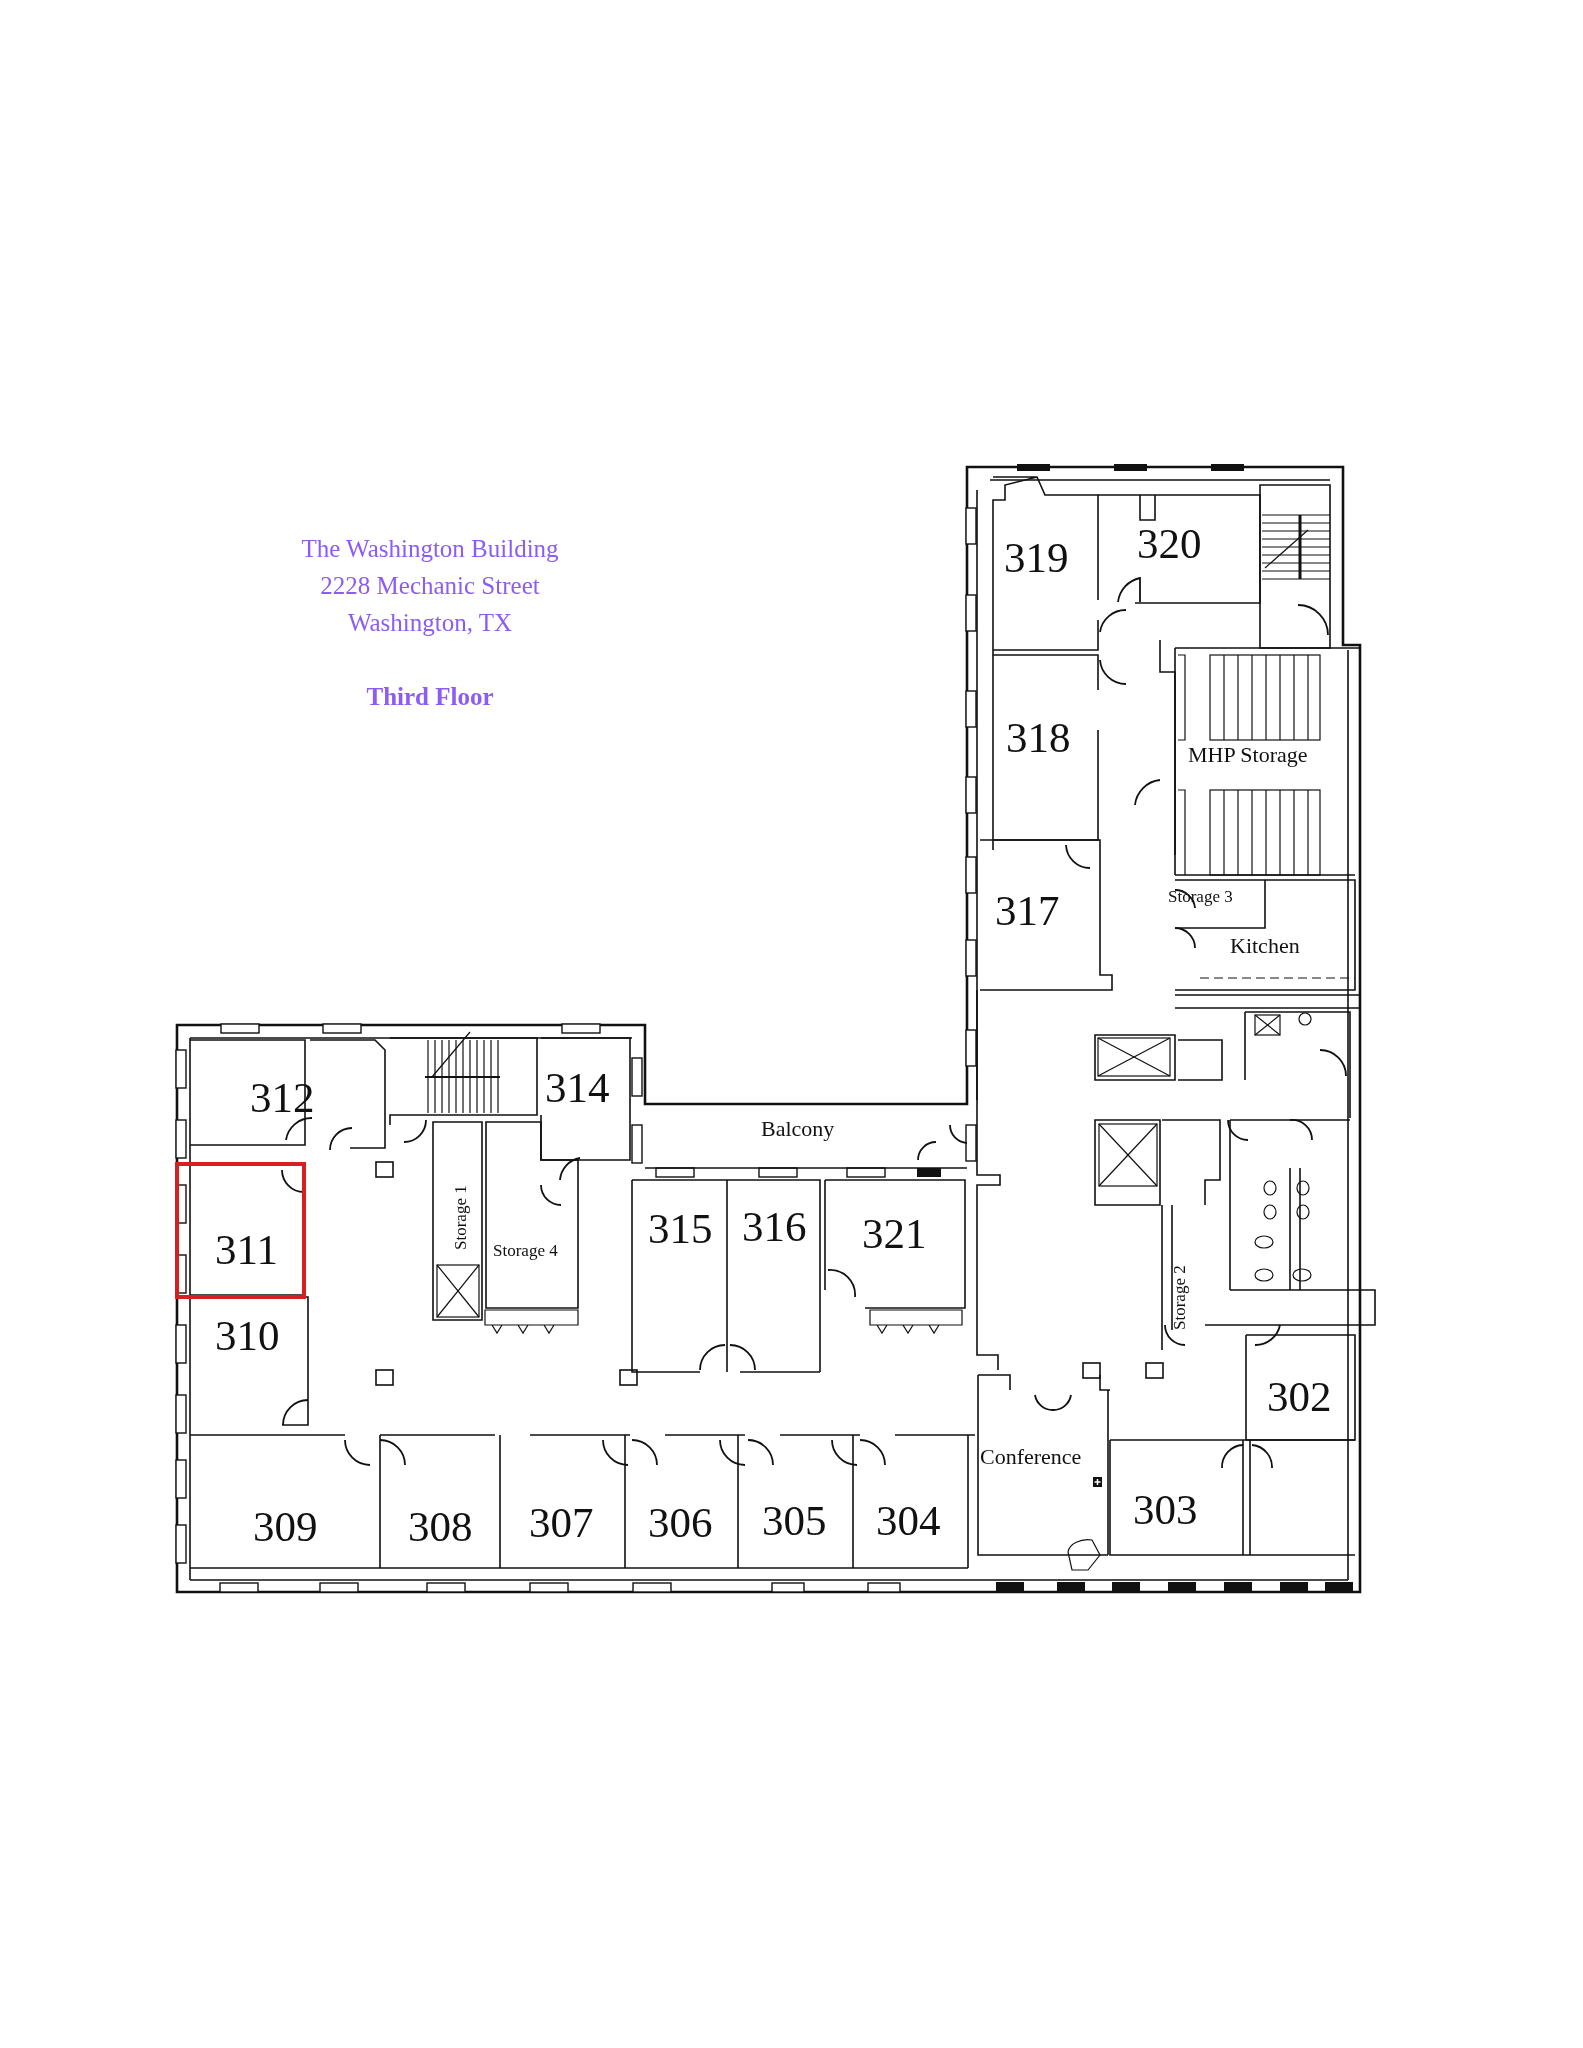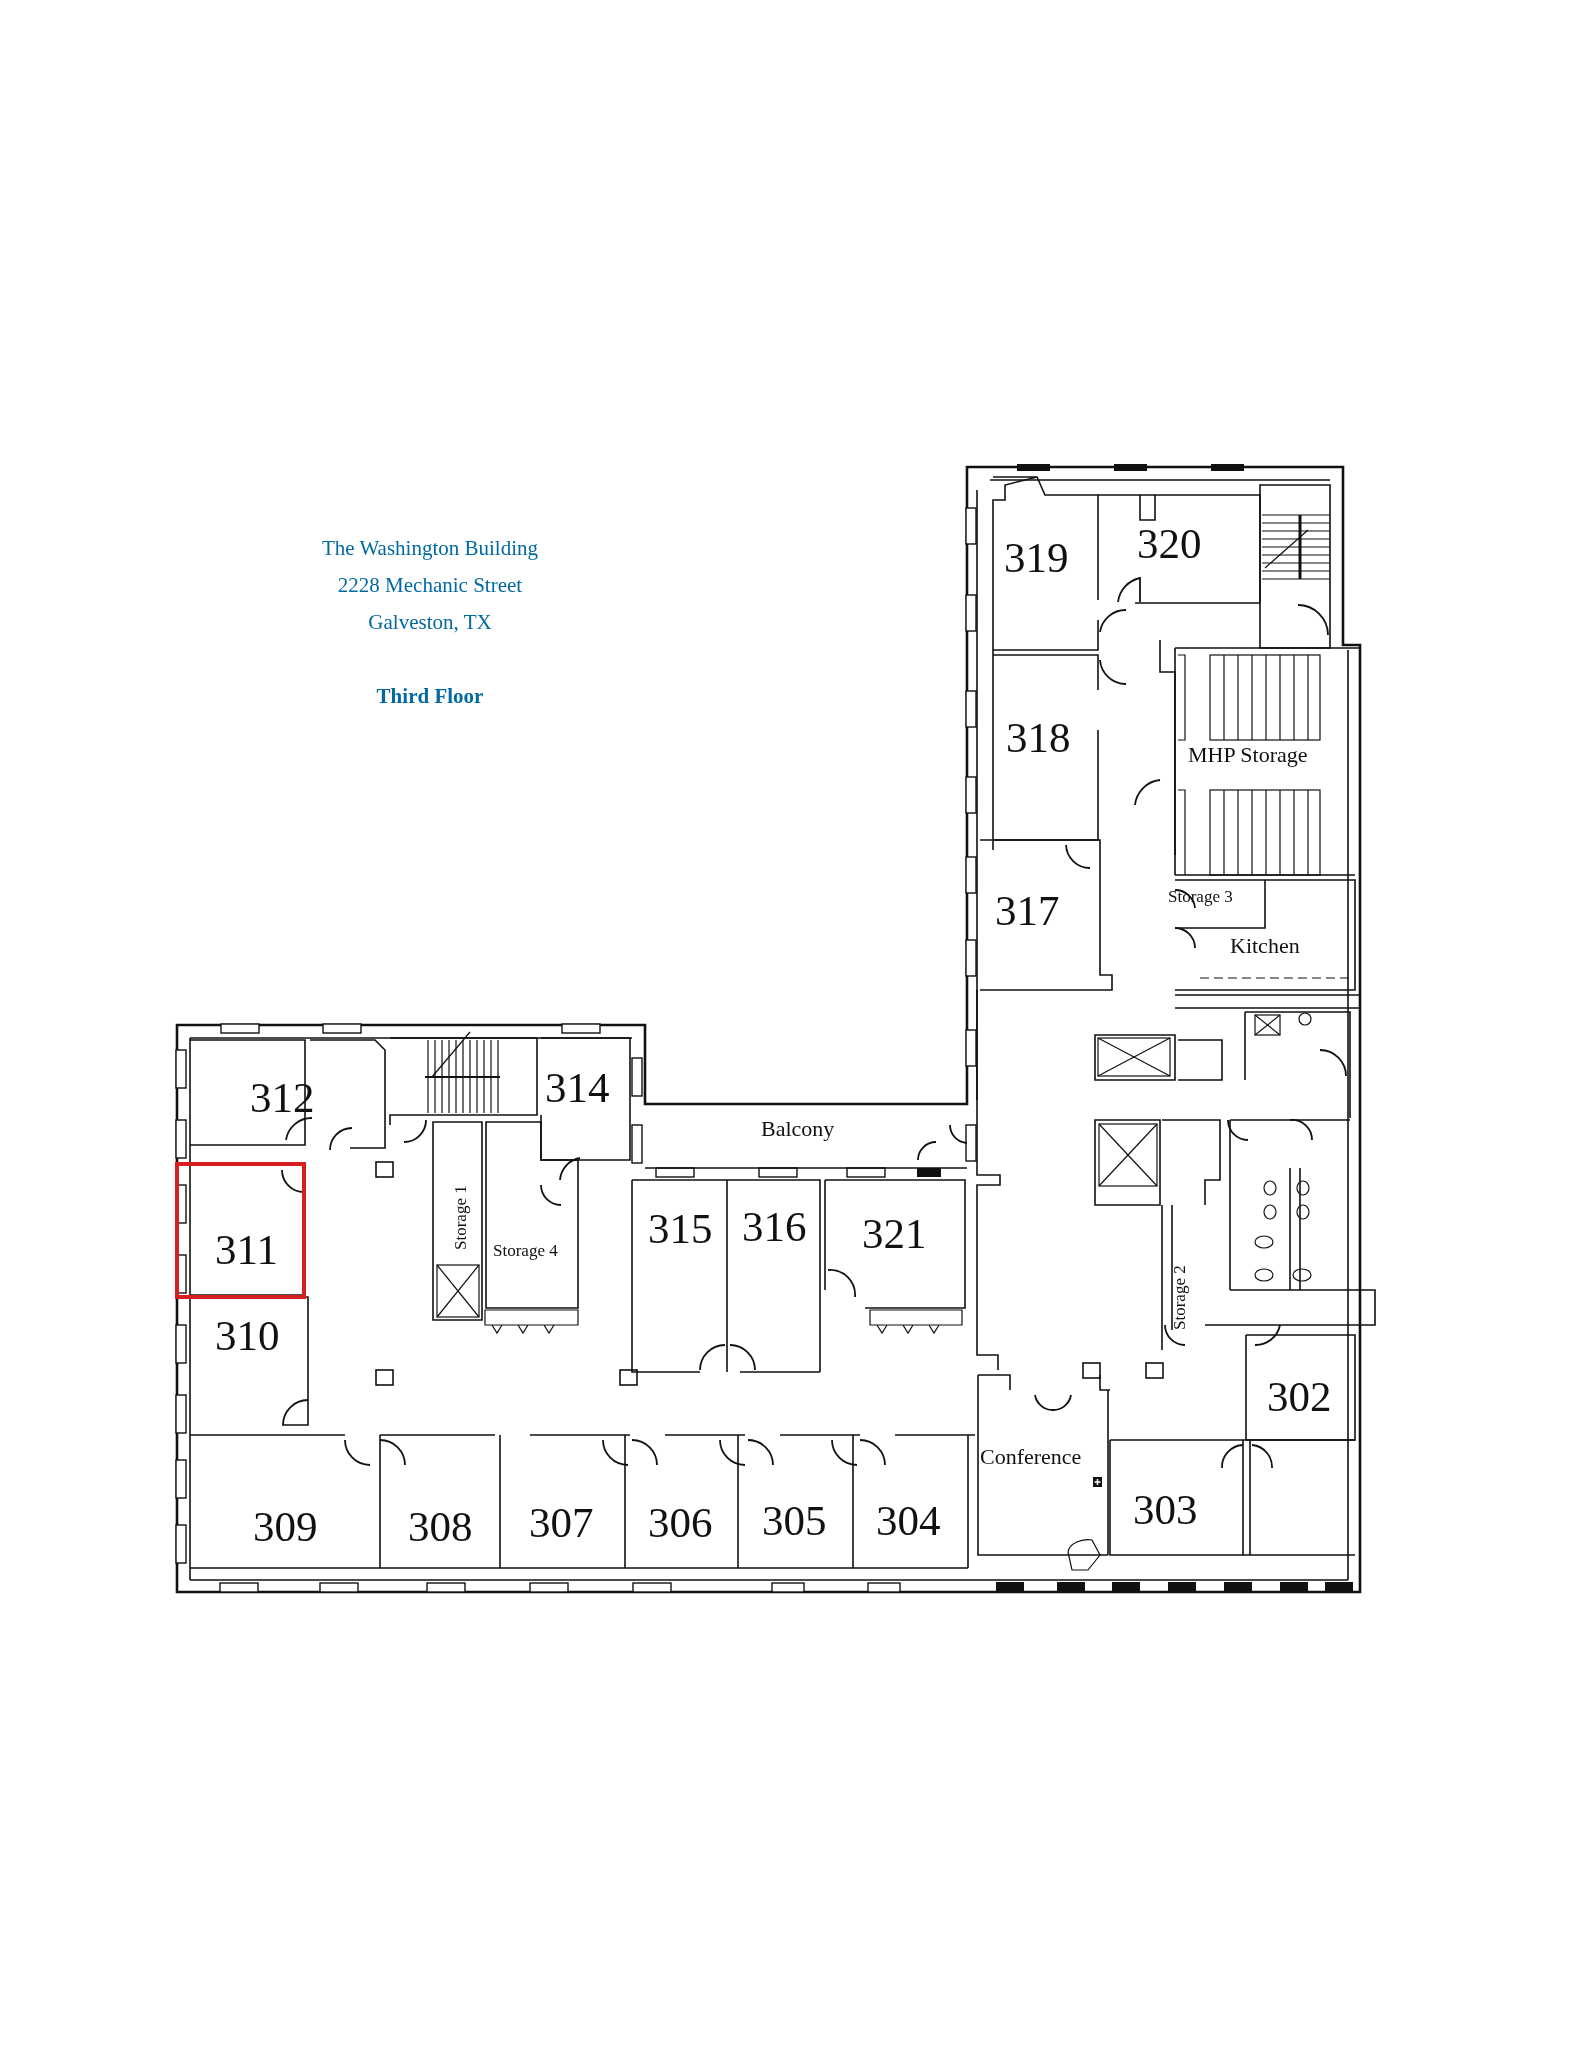--- a/index.html
+++ b/index.html
@@ -10,30 +10,30 @@
   .thin { fill:none; stroke:#111; stroke-width:1.2; }
   .win { fill:#111; }
   .winlite { fill:#fff; stroke:#111; stroke-width:1.4; }
   .door { fill:none; stroke:#111; stroke-width:1.8; }
   .room-num { font-family:"Liberation Serif", serif; font-size:43px; fill:#111; }
   .room-label { font-family:"Liberation Serif", serif; font-size:22px; fill:#111; }
   .room-label-sm { font-family:"Liberation Serif", serif; font-size:17px; fill:#111; }
   .room { cursor:pointer; }
   .hit { fill:transparent; stroke:none; }
   .highlight { fill:none; stroke:#d81e1e; stroke-width:4; }
-  .header { position:absolute; left:250px; top:530px; width:360px; text-align:center; font-family:"Liberation Serif", serif; font-size:21px; line-height:37px; color:#0369a1; }
+  .header { position:absolute; left:250px; top:530px; width:360px; text-align:center; font-family:"Liberation Serif", serif; font-size:25px; line-height:37px; color:#8b5cf6; }
   .header .floor { margin-top:37px;font-weight:bold; }
 </style>
 </head>
 <body>
 
 <div class="header">
   <div>The Washington Building</div>
   <div>2228 Mechanic Street</div>
-  <div>Galveston, TX</div>
+  <div>Washington, TX</div>
   <div class="floor">Third Floor</div>
 </div>
 
 <svg id="plan" viewBox="0 0 1583 2048" xmlns="http://www.w3.org/2000/svg">
 
   <g>
 
     <path class="wall" d="M967,467 L1343,467 L1343,645 L1360,645 L1360,1592 L177,1592 L177,1025 L645,1025 L645,1104 L967,1104 Z"></path>
 
     <path class="wall2" d="M990,480 L1330,480 M977,490 L977,1100 M190,1038 L632,1038 M190,1038 L190,1580 M190,1580 L1348,1580 M1348,650 L1348,1580"></path>

